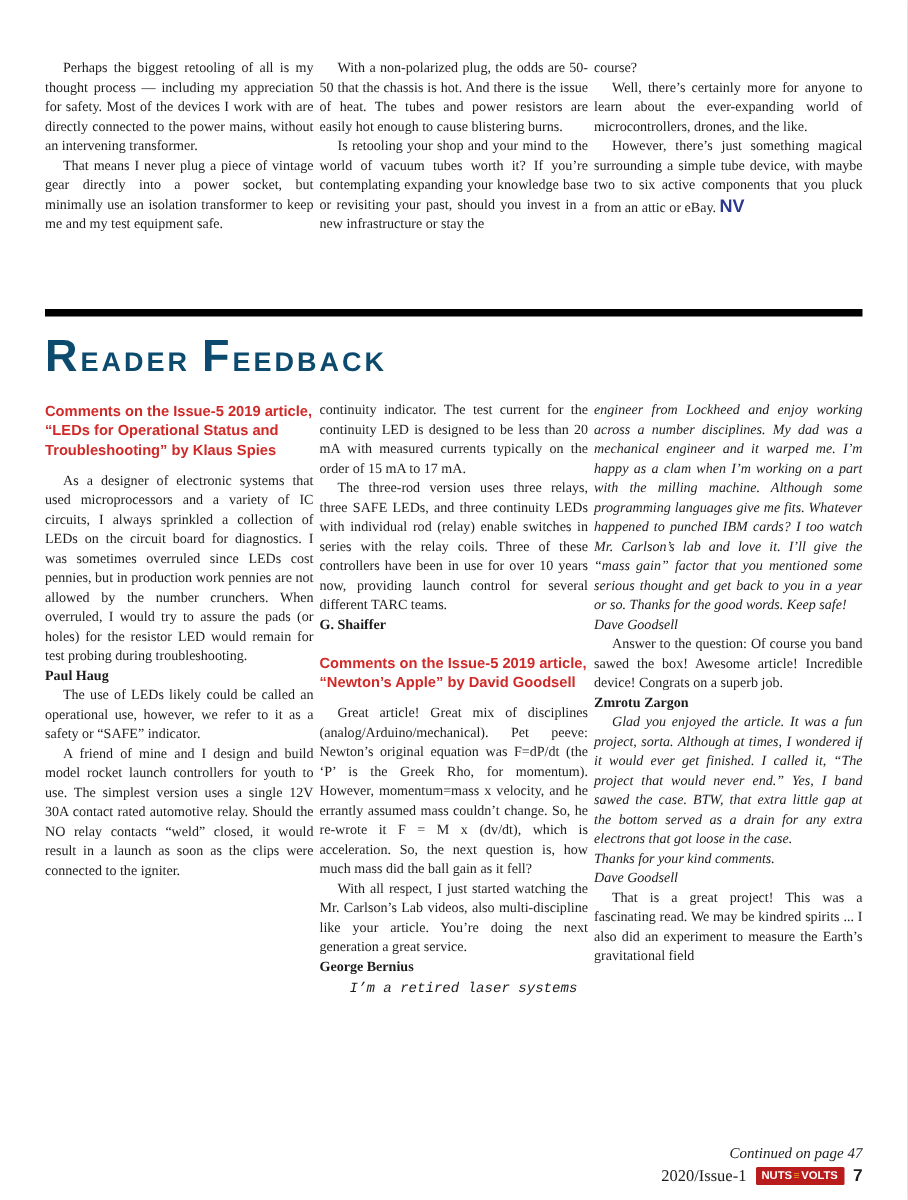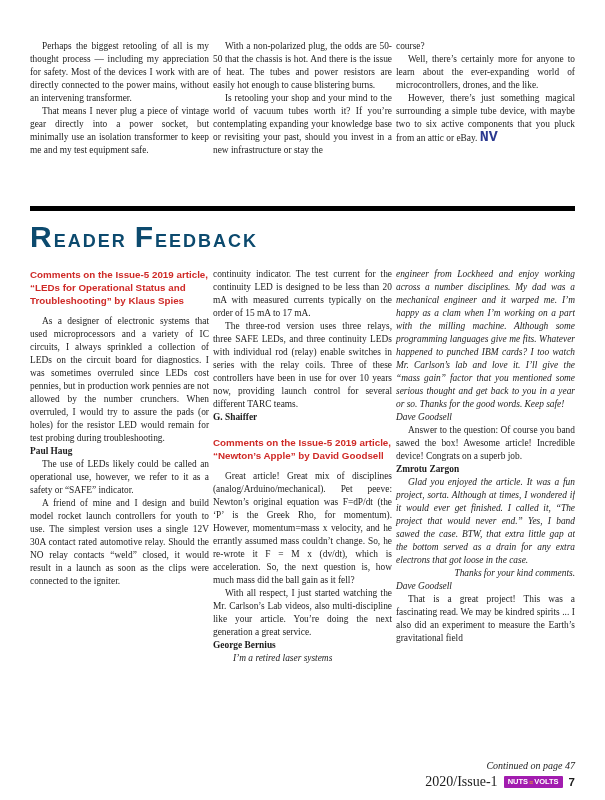--- a/index.html
+++ b/index.html
@@ -7,42 +7,42 @@
     width:605px;height:800px;background:#ffffff;position:relative;
     box-sizing:border-box;padding:40px 30px 0 30px;overflow:hidden;
     font-family:"Liberation Serif", serif;color:#1c1c1c;
     margin:0 auto;box-shadow:0 0 3px rgba(0,0,0,.25);
   }
   .cols{display:flex;gap:4px;}
   .col{flex:1;min-width:0;font-size:9.4px;line-height:13px;text-align:justify;}
   .p{margin:0;text-indent:12px;}
   .p.cont{text-indent:0;}
   .it{font-style:italic;}
-  .right{text-align:right;text-indent:0;}
+  .right{text-align:left;text-indent:0;}
   .sig{margin:0;text-align:left;font-weight:bold;text-indent:0;}
   .sig.it{font-weight:normal;font-style:italic;}
   .rhead{
     margin:0 0 8px 0;color:#cf2a27;font-family:"Liberation Sans", sans-serif;
     font-weight:bold;font-size:9.8px;line-height:13px;text-align:left;text-indent:0;
   }
   .rhead.mt{margin-top:12px;}
-  .nv{color:#2b3990;font-family:Liberation Mono, monospace;font-weight:bold;font-size:15px;}
+  .nv{color:#2b3990;font-family:Liberation Sans, sans-serif;font-weight:bold;font-size:12px;}
   .top-section{height:150px;overflow:hidden;}
   .rf-rule{height:5px;background:#000000;margin:16px 0 7px 0;}
   .rf-title{margin:0 0 12px 0;color:#0c4a6e;font-family:Liberation Sans, sans-serif;letter-spacing:2px;}
   .rf-title .big{font-size:30px;line-height:30px;}
   .rf-title .small{font-size:18px;line-height:30px;}
   .rf-title .gap{display:inline-block;width:8px;}
   .feedback-section{height:505px;overflow:hidden;}
   .footer{position:absolute;right:30px;bottom:10px;text-align:right;}
   .continued{font-style:italic;font-size:10px;margin:0 0 3px 0;}
   .footer-line{display:flex;align-items:center;justify-content:flex-end;gap:6px;}
-  .issue{font-size:14px;}
+  .issue{font-size:11px;}
   .logo{
-    background:#a21caf;color:#ffffff;font-family:"Liberation Sans", sans-serif;
+    background:#b91c1c;color:#ffffff;font-family:"Liberation Sans", sans-serif;
     font-weight:bold;font-size:7.5px;line-height:1;padding:2px 4px;border-radius:1px;
     display:inline-flex;align-items:center;gap:1px;
   }
   .logo .bolt{color:#f0a81f;font-size:7px;}
   .pageno{font-weight:bold;font-size:11.5px;font-family:"Liberation Sans", sans-serif;}
 </style>
 </head>
 <body>
 
 <div class="page">
@@ -79,21 +79,21 @@
     </div>
 
     <div class="col">
       <p class="p cont">continuity indicator. The test current for the continuity LED is designed to be less than 20 mA with measured currents typically on the order of 15 mA to 17 mA.</p>
       <p class="p">The three-rod version uses three relays, three SAFE LEDs, and three continuity LEDs with individual rod (relay) enable switches in series with the relay coils. Three of these controllers have been in use for over 10 years now, providing launch control for several different TARC teams.</p>
       <p class="sig">G. Shaiffer</p>
       <p class="rhead mt">Comments on the Issue-5 2019 article, “Newton’s Apple” by David Goodsell</p>
       <p class="p">Great article! Great mix of disciplines (analog/Arduino/mechanical). Pet peeve: Newton’s original equation was F=dP/dt (the ‘P’ is the Greek Rho, for momentum). However, momentum=mass x velocity, and he errantly assumed mass couldn’t change. So, he re-wrote it F = M x (dv/dt), which is acceleration. So, the next question is, how much mass did the ball gain as it fell?</p>
       <p class="p">With all respect, I just started watching the Mr. Carlson’s Lab videos, also multi-discipline like your article. You’re doing the next generation a great service.</p>
       <p class="sig">George Bernius</p>
-      <p class="p it" style="text-indent:20px;">I’m a retired laser systems</p>
+      <p class="p it" style="text-indent:20px;font-family:Liberation Mono, monospace;">I’m a retired laser systems</p>
     </div>
 
     <div class="col">
       <p class="p cont it">engineer from Lockheed and enjoy working across a number disciplines. My dad was a mechanical engineer and it warped me. I’m happy as a clam when I’m working on a part with the milling machine. Although some programming languages give me fits. Whatever happened to punched IBM cards? I too watch Mr. Carlson’s lab and love it. I’ll give the “mass gain” factor that you mentioned some serious thought and get back to you in a year or so. Thanks for the good words. Keep safe!</p>
       <p class="sig it">Dave Goodsell</p>
       <p class="p">Answer to the question: Of course you band sawed the box! Awesome article! Incredible device! Congrats on a superb job.</p>
       <p class="sig">Zmrotu Zargon</p>
       <p class="p it">Glad you enjoyed the article. It was a fun project, sorta. Although at times, I wondered if it would ever get finished. I called it, “The project that would never end.” Yes, I band sawed the case. BTW, that extra little gap at the bottom served as a drain for any extra electrons that got loose in the case.</p>
       <p class="p it right">Thanks for your kind comments.</p>
       <p class="sig it">Dave Goodsell</p>

